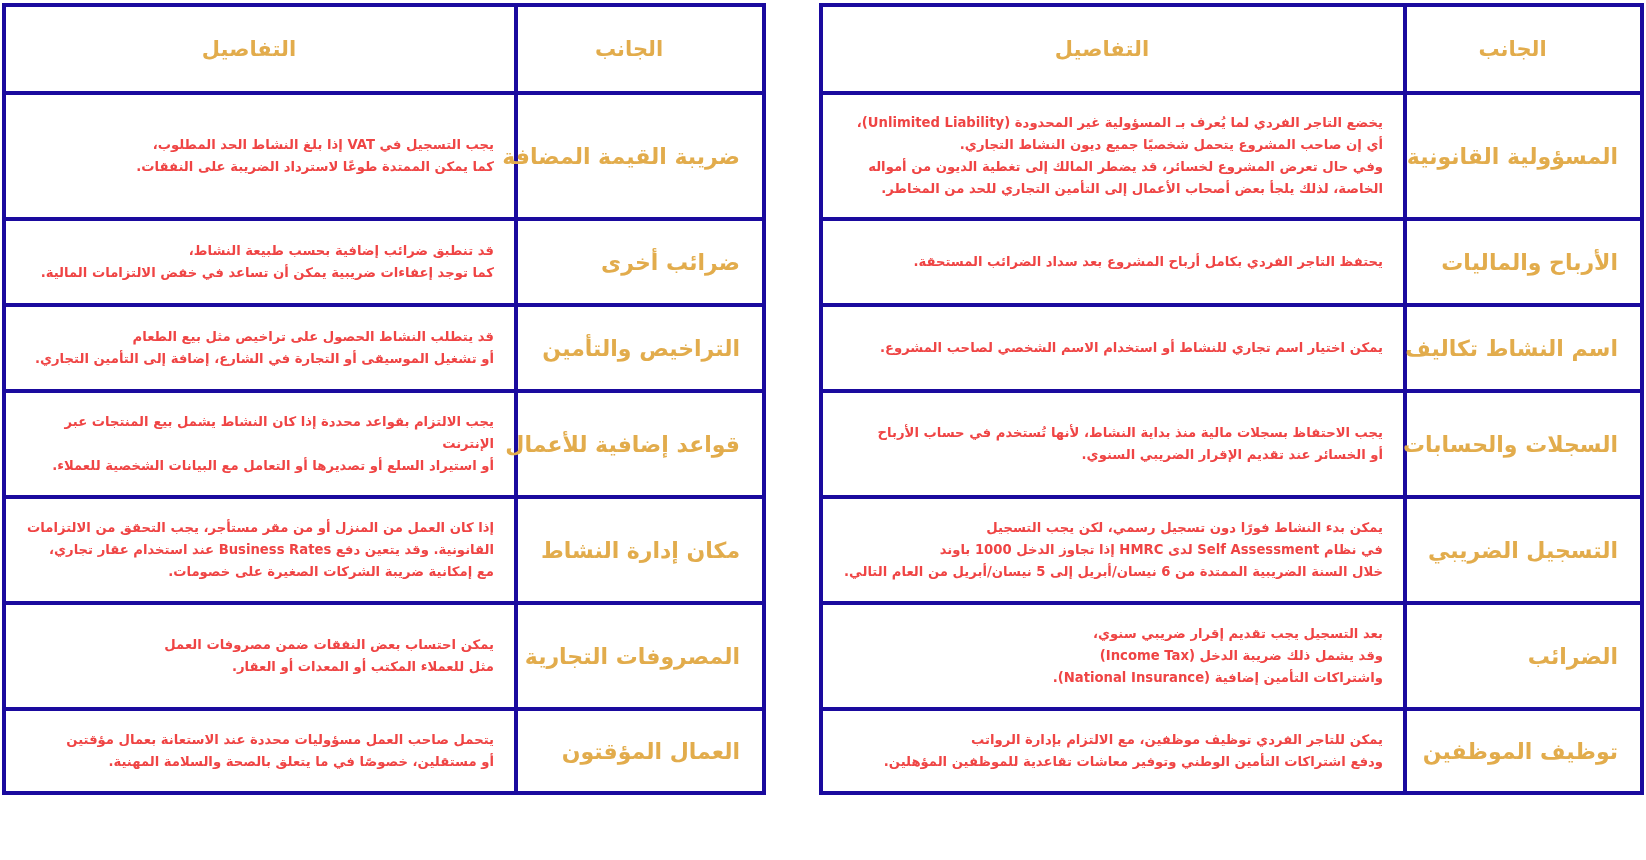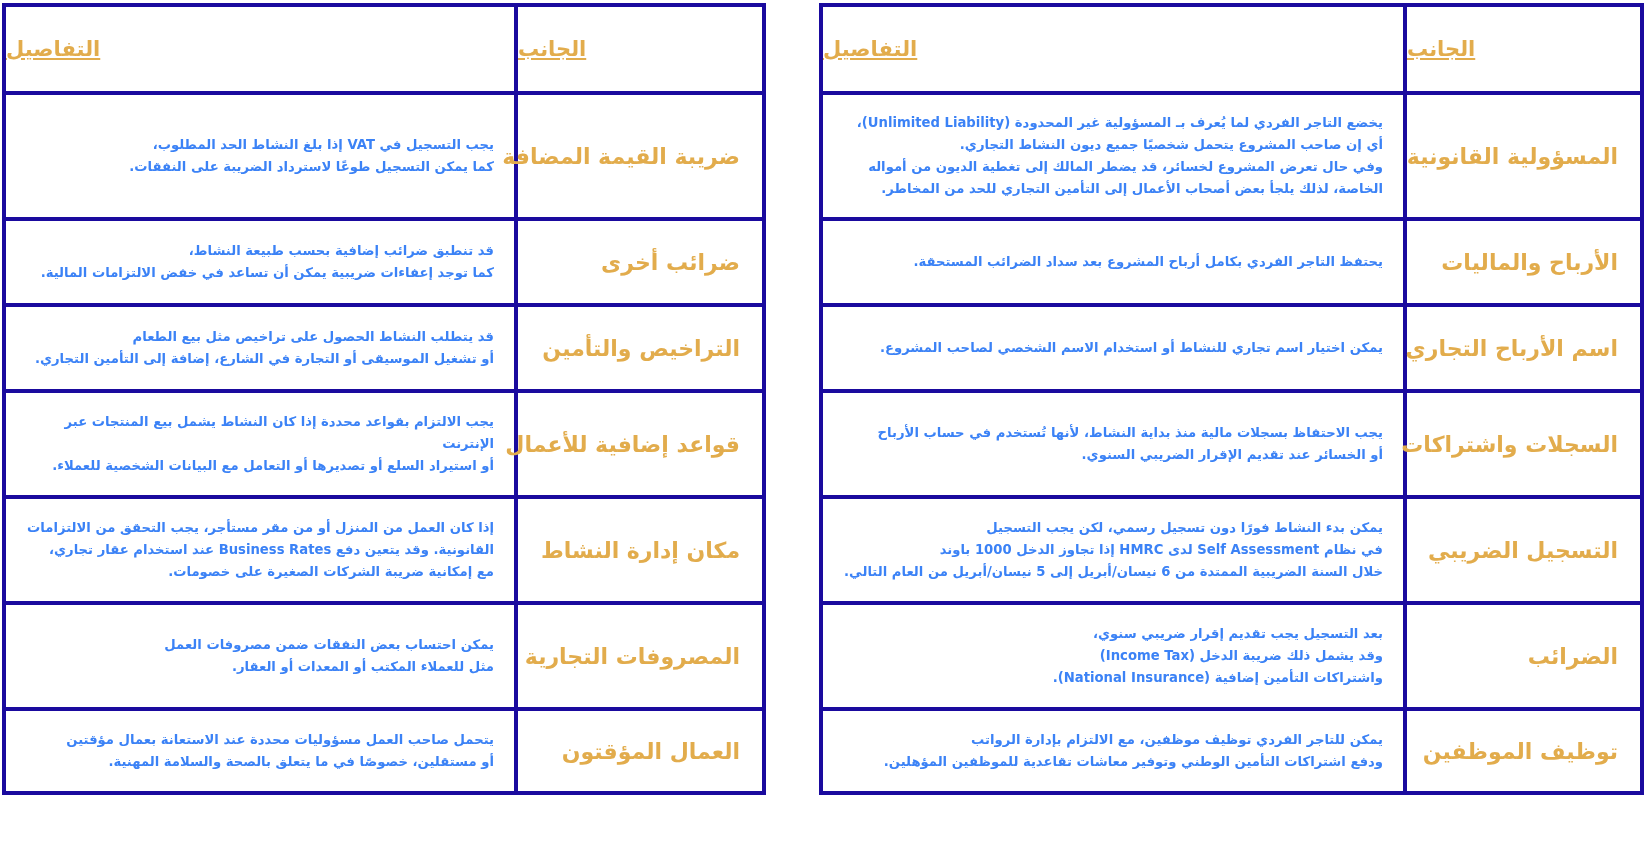--- a/index.html
+++ b/index.html
@@ -36,26 +36,25 @@
       font-size: 22px;
       font-weight: bold;
       text-align: right;
       padding-right: 22px !important;
       white-space: nowrap;
     }
     .head {
       color: #e2ac4c;
       font-size: 21px;
       font-weight: bold;
-      text-align: left;
+      text-align: center;
       padding-right: 22px !important;
-      text-decoration: underline;
     }
     .details {
-      color: #3b82f6;
+      color: #ef4444;
       font-size: 13.2px;
       font-weight: bold;
       text-align: right;
       padding-right: 20px !important;
       padding-left: 12px !important;
       line-height: 22px;
     }
     .details .line { display: block; }
     .r-h1 { height: 126px; }
     .r-h2 { height: 86px; }
@@ -87,27 +86,27 @@
       <span class="line">الخاصة، لذلك يلجأ بعض أصحاب الأعمال إلى التأمين التجاري للحد من المخاطر.</span>
     </td>
   </tr>
   <tr class="r-h2">
     <td class="aspect">الأرباح والماليات</td>
     <td class="details">
       <span class="line">يحتفظ التاجر الفردي بكامل أرباح المشروع بعد سداد الضرائب المستحقة.</span>
     </td>
   </tr>
   <tr class="r-h3">
-    <td class="aspect">اسم الأرباح التجاري</td>
+    <td class="aspect">اسم النشاط تكاليف</td>
     <td class="details">
       <span class="line">يمكن اختيار اسم تجاري للنشاط أو استخدام الاسم الشخصي لصاحب المشروع.</span>
     </td>
   </tr>
   <tr class="r-h4">
-    <td class="aspect">السجلات واشتراكات</td>
+    <td class="aspect">السجلات والحسابات</td>
     <td class="details">
       <span class="line">يجب الاحتفاظ بسجلات مالية منذ بداية النشاط، لأنها تُستخدم في حساب الأرباح</span>
       <span class="line">أو الخسائر عند تقديم الإقرار الضريبي السنوي.</span>
     </td>
   </tr>
   <tr class="r-h5">
     <td class="aspect">التسجيل الضريبي</td>
     <td class="details">
       <span class="line">يمكن بدء النشاط فورًا دون تسجيل رسمي، لكن يجب التسجيل</span>
       <span class="line">في نظام Self Assessment لدى HMRC إذا تجاوز الدخل 1000 باوند</span>
@@ -139,21 +138,21 @@
     </colgroup>
   <tbody>
       <tr class="head-row">
     <th class="head">الجانب</th>
     <th class="head">التفاصيل</th>
   </tr>
   <tr class="r-h1">
     <td class="aspect">ضريبة القيمة المضافة</td>
     <td class="details">
       <span class="line">يجب التسجيل في VAT إذا بلغ النشاط الحد المطلوب،</span>
-      <span class="line">كما يمكن التسجيل طوعًا لاسترداد الضريبة على النفقات.</span>
+      <span class="line">كما يمكن الممتدة طوعًا لاسترداد الضريبة على النفقات.</span>
     </td>
   </tr>
   <tr class="r-h2">
     <td class="aspect">ضرائب أخرى</td>
     <td class="details">
       <span class="line">قد تنطبق ضرائب إضافية بحسب طبيعة النشاط،</span>
       <span class="line">كما توجد إعفاءات ضريبية يمكن أن تساعد في خفض الالتزامات المالية.</span>
     </td>
   </tr>
   <tr class="r-h3">

